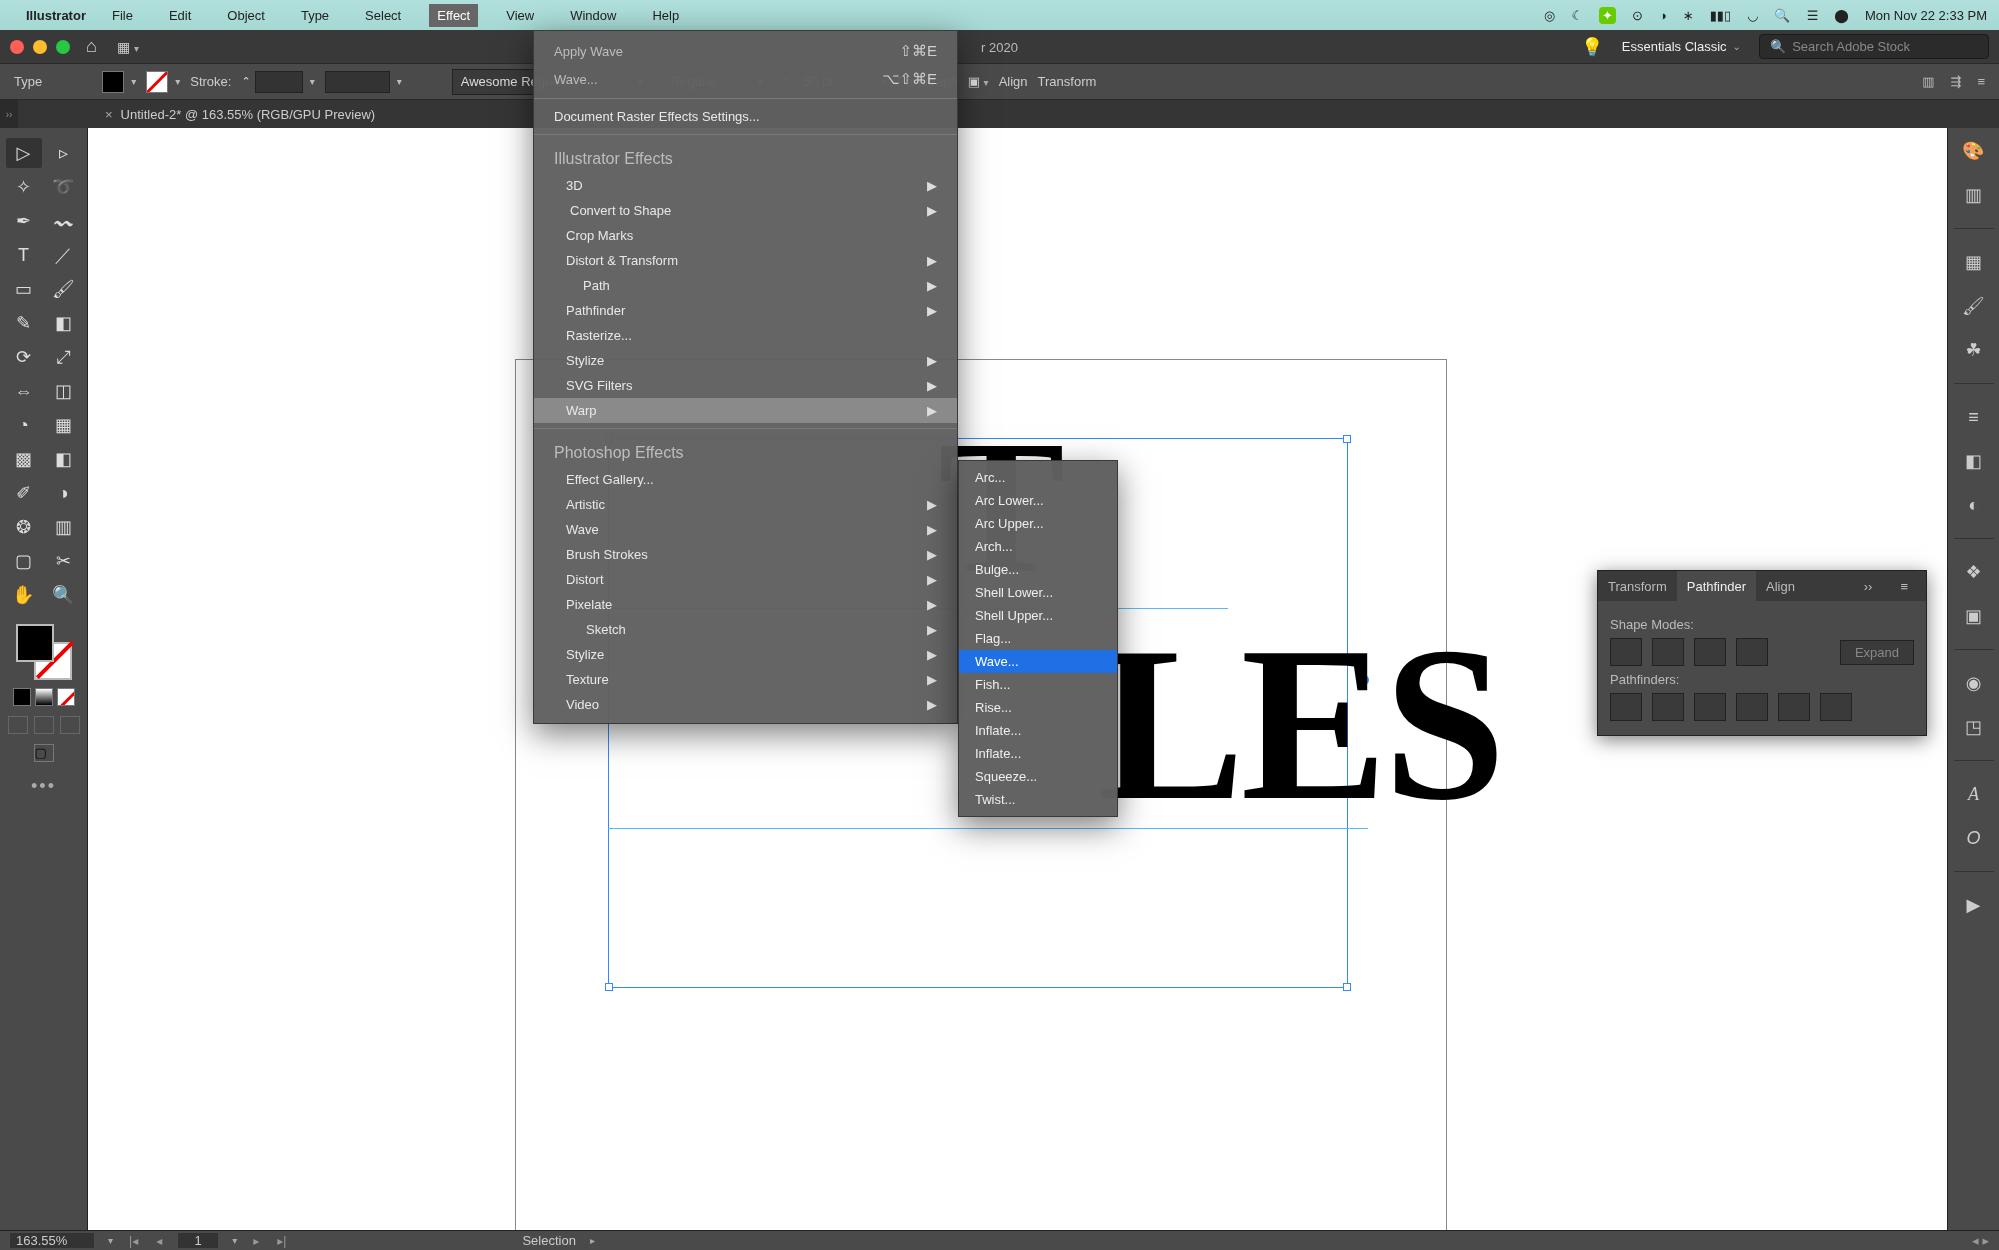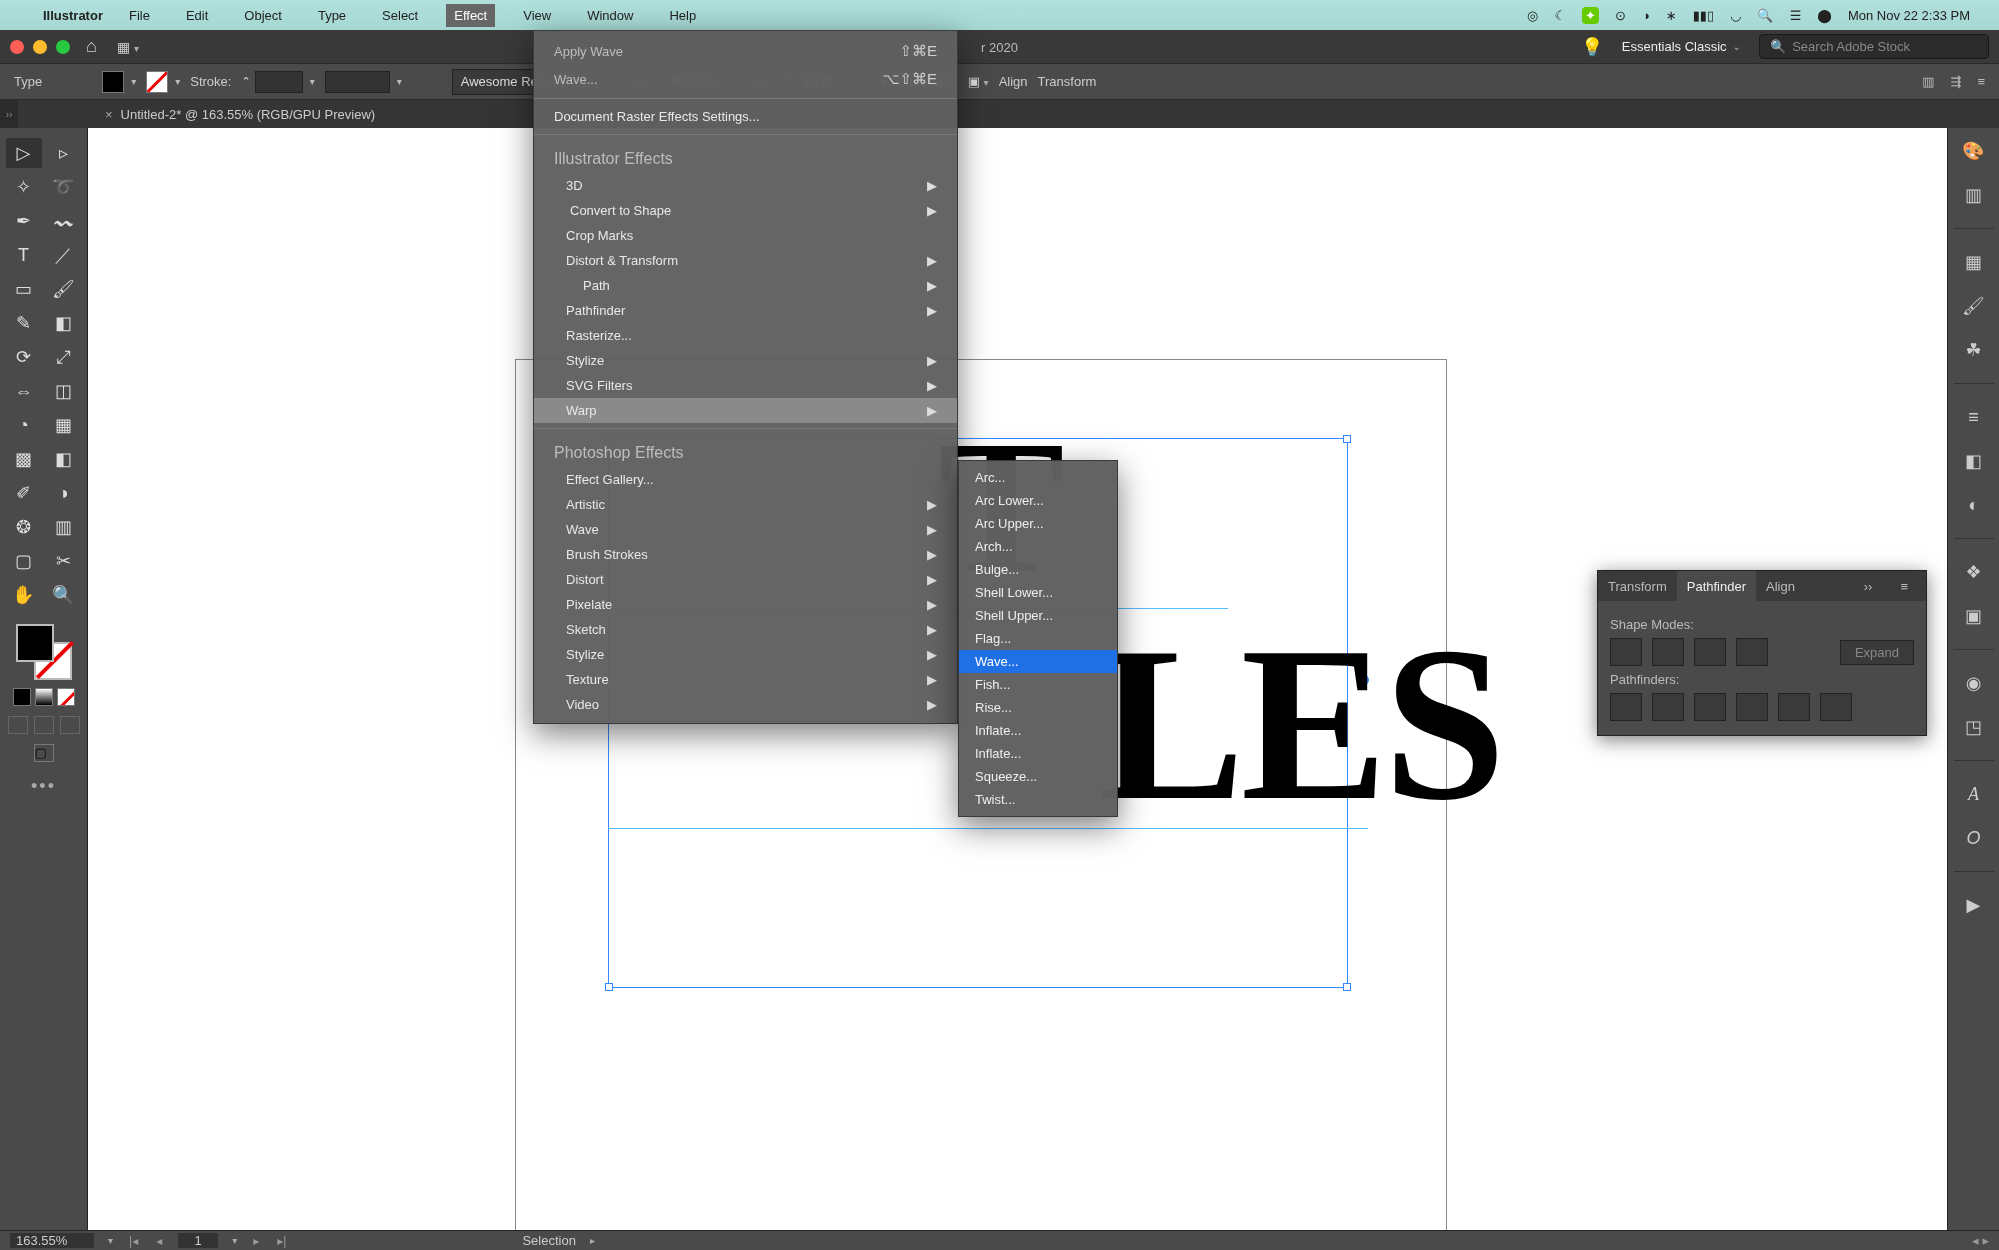--- a/index.html
+++ b/index.html
@@ -1,19 +1,19 @@
 <!DOCTYPE html>
 <html><head>
 <meta charset="utf-8">
 <style>
 * { margin: 0; padding: 0; box-sizing: border-box; font-family: -apple-system, BlinkMacSystemFont, "Helvetica Neue", sans-serif; font-size: 13px; user-select: none; }
 body { background: #262626; width: 1999px; height: 1250px; overflow: hidden; }
 
 
-.mac-menubar { height: 30px; background: linear-gradient(#b2e0dc,#a5d8d3); display: flex; align-items: center; padding: 0 29px; color: #222; font-size: 18px; }
+.mac-menubar { height: 30px; background: linear-gradient(#b2e0dc,#a5d8d3); display: flex; align-items: center; padding: 0 12px; color: #222; font-size: 18px; }
 .mac-menubar .apple { font-size: 20px; margin-right: 14px; }
 .mac-menubar .app-name { font-weight: 600; margin-right: 18px; }
 .mac-menubar .menu-item { margin-right: 20px; padding: 4px 8px; }
 .mac-menubar .menu-item.active { background: #666; color: #fff; border-radius: 0; }
 .mac-menubar .right { margin-left: auto; display: flex; align-items: center; gap: 16px; font-size: 17px; }
 .mac-menubar .right span { display:inline-flex; align-items:center; }
 
 
 .app-titlebar { height: 33px; background: #393939; display: flex; align-items: center; padding: 0 10px; }
 .traffic { display: flex; gap: 9px; margin-right: 16px; }
@@ -412,21 +412,21 @@
         <span class="arrow">▶</span>
       </div>
       <div class="row" style="padding-left: 32px;">
         <span>Distort</span>
         <span class="arrow">▶</span>
       </div>
       <div class="row" style="padding-left: 32px;">
         <span>Pixelate</span>
         <span class="arrow">▶</span>
       </div>
-      <div class="row" style="padding-left: 32px;">
+      <div class="row" style="padding-left: 52px;">
         <span>Sketch</span>
         <span class="arrow">▶</span>
       </div>
       <div class="row" style="padding-left: 32px;">
         <span>Stylize</span>
         <span class="arrow">▶</span>
       </div>
       <div class="row" style="padding-left: 32px;">
         <span>Texture</span>
         <span class="arrow">▶</span>

